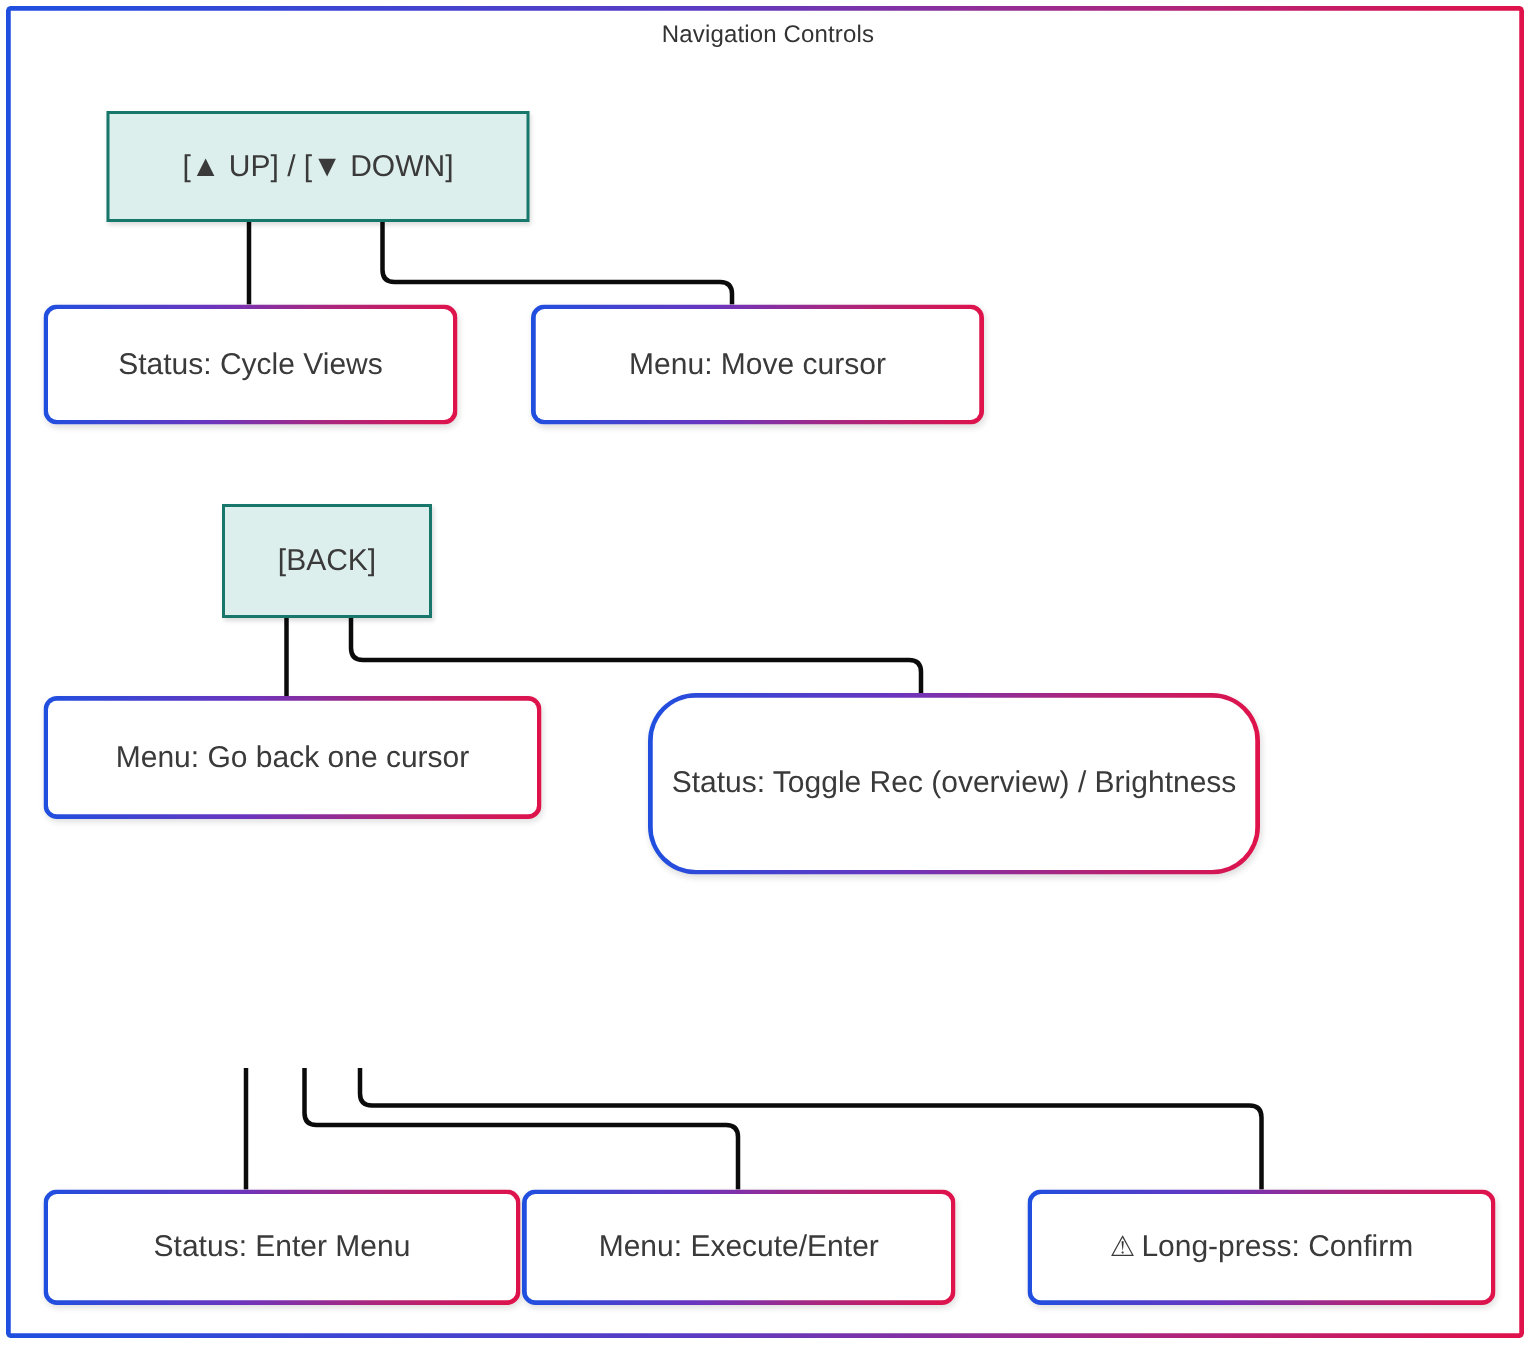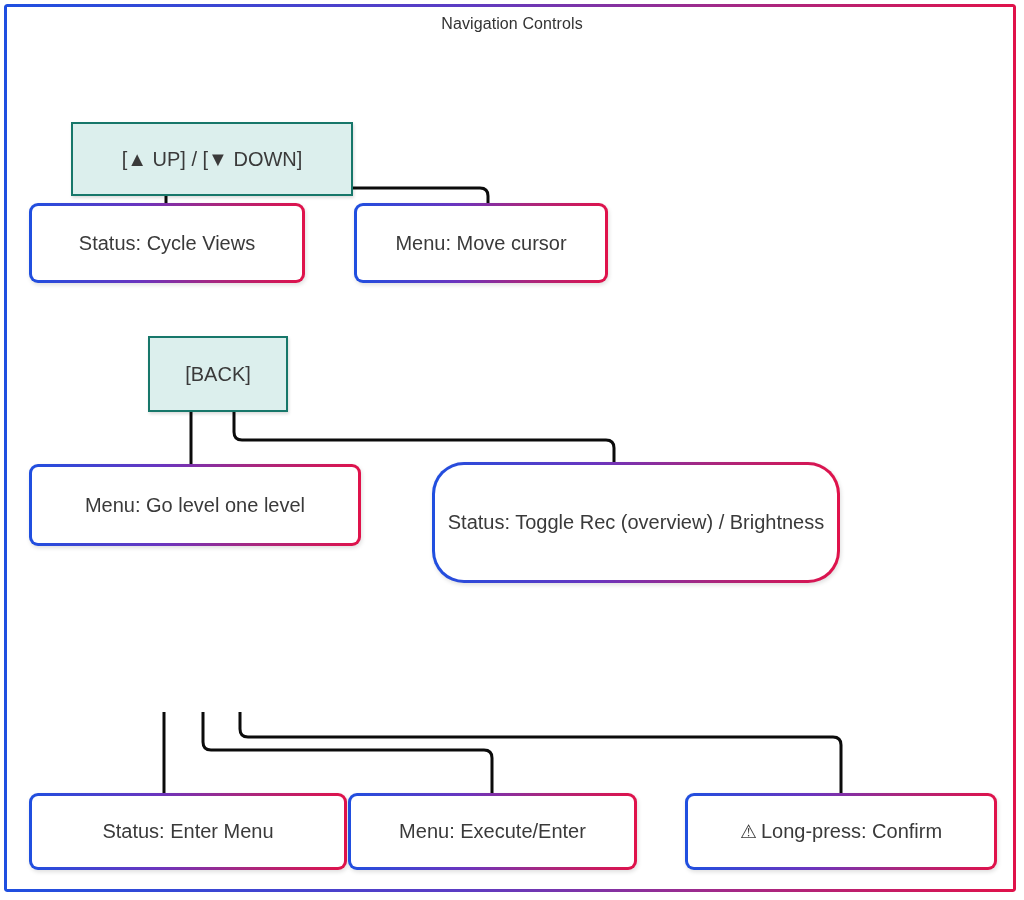--- a/index.html
+++ b/index.html
@@ -132,38 +132,38 @@
 
     <path d="M 234 412 L 234 432 Q 234 440 242 440 L 606 440 Q 614 440 614 448 L 614 464"></path>
 
     <path d="M 164 712 L 164 793"></path>
 
     <path d="M 203 712 L 203 742 Q 203 750 211 750 L 484 750 Q 492 750 492 758 L 492 793"></path>
 
     <path d="M 240 712 L 240 729 Q 240 737 248 737 L 833 737 Q 841 737 841 745 L 841 793"></path>
   </svg>
 
-  <div class="node key" style="left:71px; top:74px; width:282px; height:74px;margin-top:48px;">
+  <div class="node key" style="left:71px; top:74px; width:282px; height:74px;">
     <span class="label">[▲ UP] / [▼ DOWN]</span>
   </div>
 
   <div class="node action" style="left:29px; top:203px; width:276px; height:80px;">
     <span class="label">Status: Cycle Views</span>
   </div>
 
-  <div class="node action" style="left:354px; top:203px; width:254px; height:80px;">
+  <div class="node action" style="left:354px; top:203px; width:302px; height:80px;">
     <span class="label">Menu: Move cursor</span>
   </div>
 
   <div class="node key" style="left:148px; top:336px; width:140px; height:76px;">
     <span class="label">[BACK]</span>
   </div>
 
   <div class="node action" style="left:29px; top:464px; width:332px; height:82px;">
-    <span class="label">Menu: Go level one level</span>
+    <span class="label">Menu: Go back one cursor</span>
   </div>
 
   <div class="node action" style="left:432px; top:462px; width:408px; height:121px;border-radius:32px;">
     <span class="label">Status: Toggle Rec (overview) / Brightness</span>
   </div>
 
 
   <div class="node action" style="left:29px; top:793px; width:318px; height:77px;">
     <span class="label">Status: Enter Menu</span>
   </div>

